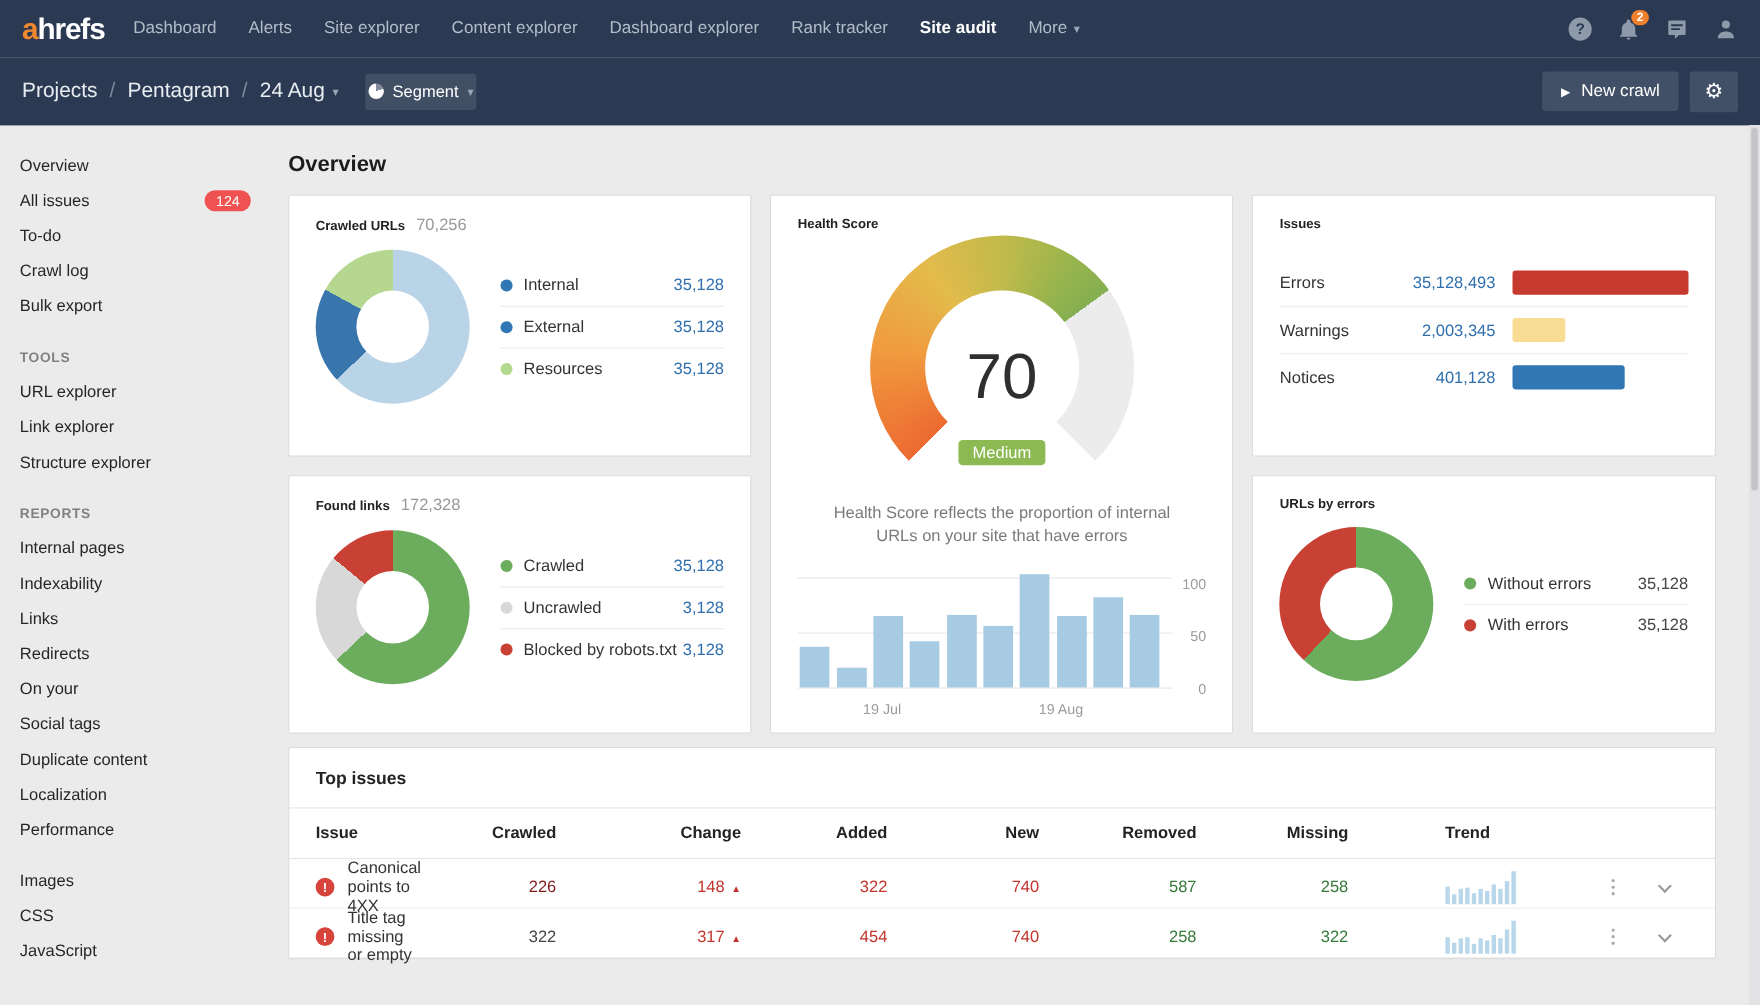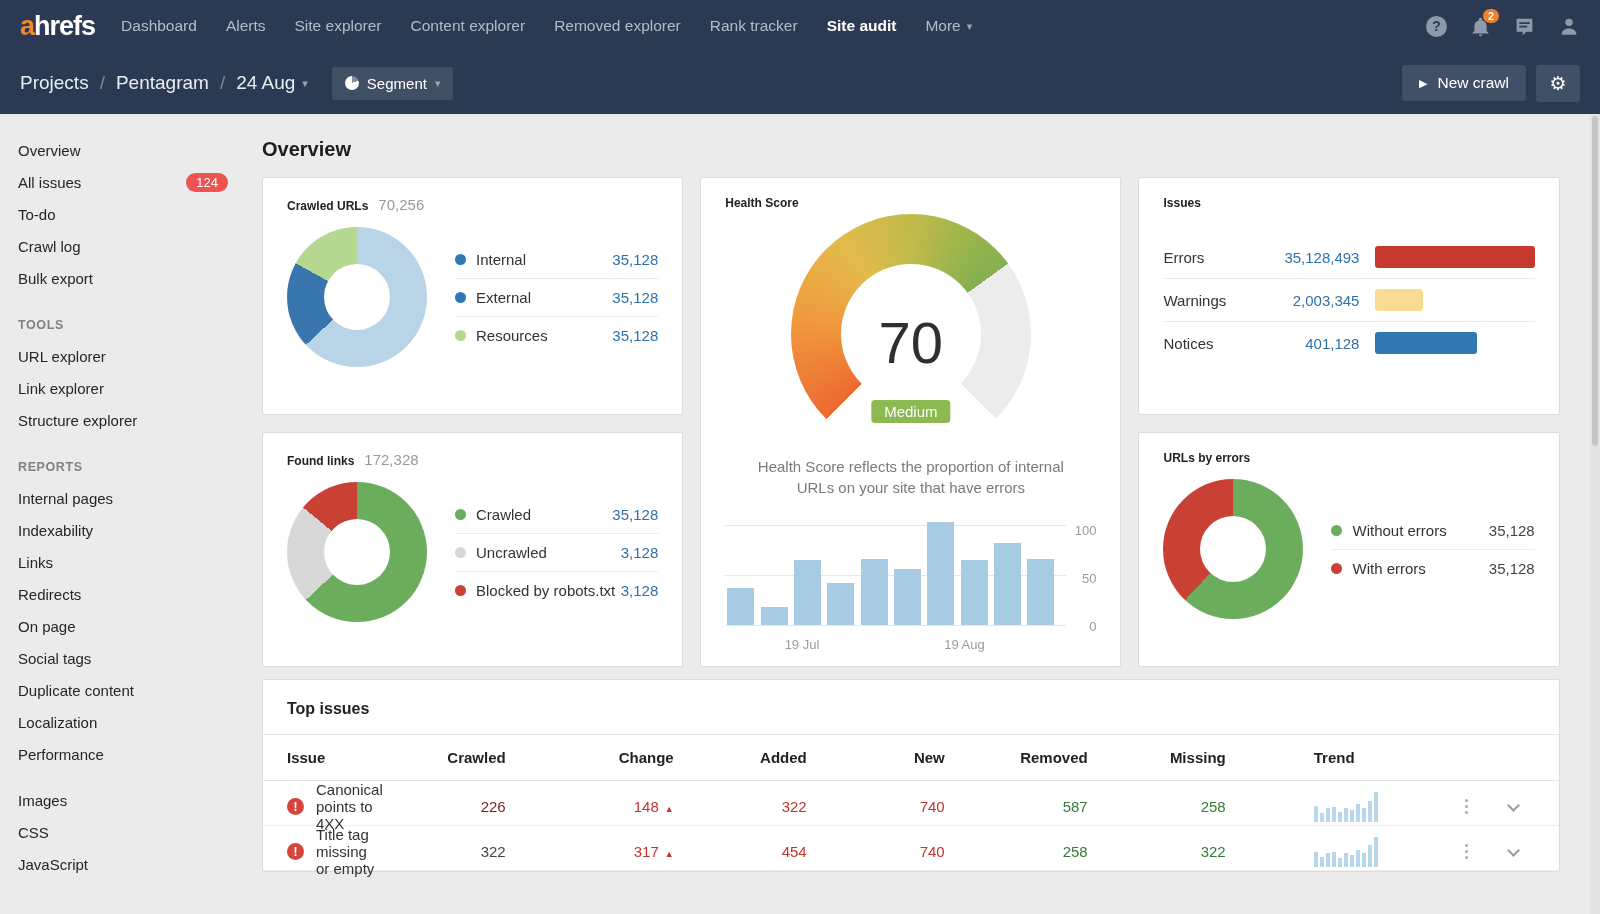--- a/index.html
+++ b/index.html
@@ -21,21 +21,21 @@
   .icon-btn { position:relative; display:flex; align-items:center; }
   .nbadge { position:absolute; top:-7px; right:-8px; background:#f1802c; color:#fff; font-size:11px;
     font-weight:700; border-radius:8px; padding:1px 5px; line-height:12px; }
 
   
   .subbar { height:62px; background:#2b3a52; display:flex; align-items:center; padding:0 20px; }
   .breadcrumb { display:flex; align-items:center; font-size:19px; }
   .bc-item { color:#e9edf2; text-decoration:none; display:flex; align-items:center; gap:7px; }
   .bc-sep { color:#7c899b; margin:0 11px; }
   .seg-btn { margin-left:24px; background:#414f64; border:none; border-radius:3px; color:#fff;
-    font-size:15px; padding:8px 13px; display:flex; align-items:center; gap:8px; font-family:inherit; }
+    font-size:15px; padding:8px 3px; display:flex; align-items:center; gap:8px; font-family:inherit; }
   .pie-icon { width:14px; height:14px; border-radius:50%;
     background:conic-gradient(rgba(255,255,255,0.35) 0 70deg, #fff 70deg 360deg); }
   .spacer { flex:1; }
   .crawl-btn { background:#415066; border:none; border-radius:3px; color:#fff; font-size:15.5px;
     padding:9px 17px; display:flex; align-items:center; gap:10px; font-family:inherit; }
   .play { font-size:11px; }
   .gear-btn { margin-left:10px; background:#415066; border:none; border-radius:3px; color:#fff;
     width:44px; height:37px; font-size:19px; display:flex; align-items:center; justify-content:center; font-family:inherit;}
 
   
@@ -144,21 +144,21 @@
         <a class="nav-item" data-interactable="true">
           <span data-interactable="false">Alerts</span>
         </a>
         <a class="nav-item" data-interactable="true">
           <span data-interactable="false">Site explorer</span>
         </a>
         <a class="nav-item" data-interactable="true">
           <span data-interactable="false">Content explorer</span>
         </a>
         <a class="nav-item" data-interactable="true">
-          <span data-interactable="false">Removed explorer</span>
+          <span data-interactable="false">Dashboard explorer</span>
         </a>
         <a class="nav-item" data-interactable="true">
           <span data-interactable="false">Rank tracker</span>
         </a>
         <a class="nav-item active" data-interactable="true">
           <span data-interactable="false">Site audit</span>
         </a>
         <a class="nav-item" data-interactable="true">
           <span data-interactable="false">More</span>
           <span class="caret" data-interactable="false">▾</span>
@@ -258,21 +258,21 @@
           <div class="side-item" data-interactable="true">
             <span data-interactable="false">Indexability</span>
           </div>
           <div class="side-item" data-interactable="true">
             <span data-interactable="false">Links</span>
           </div>
           <div class="side-item" data-interactable="true">
             <span data-interactable="false">Redirects</span>
           </div>
           <div class="side-item" data-interactable="true">
-            <span data-interactable="false">On page</span>
+            <span data-interactable="false">On your</span>
           </div>
           <div class="side-item" data-interactable="true">
             <span data-interactable="false">Social tags</span>
           </div>
           <div class="side-item" data-interactable="true">
             <span data-interactable="false">Duplicate content</span>
           </div>
           <div class="side-item" data-interactable="true">
             <span data-interactable="false">Localization</span>
           </div>

